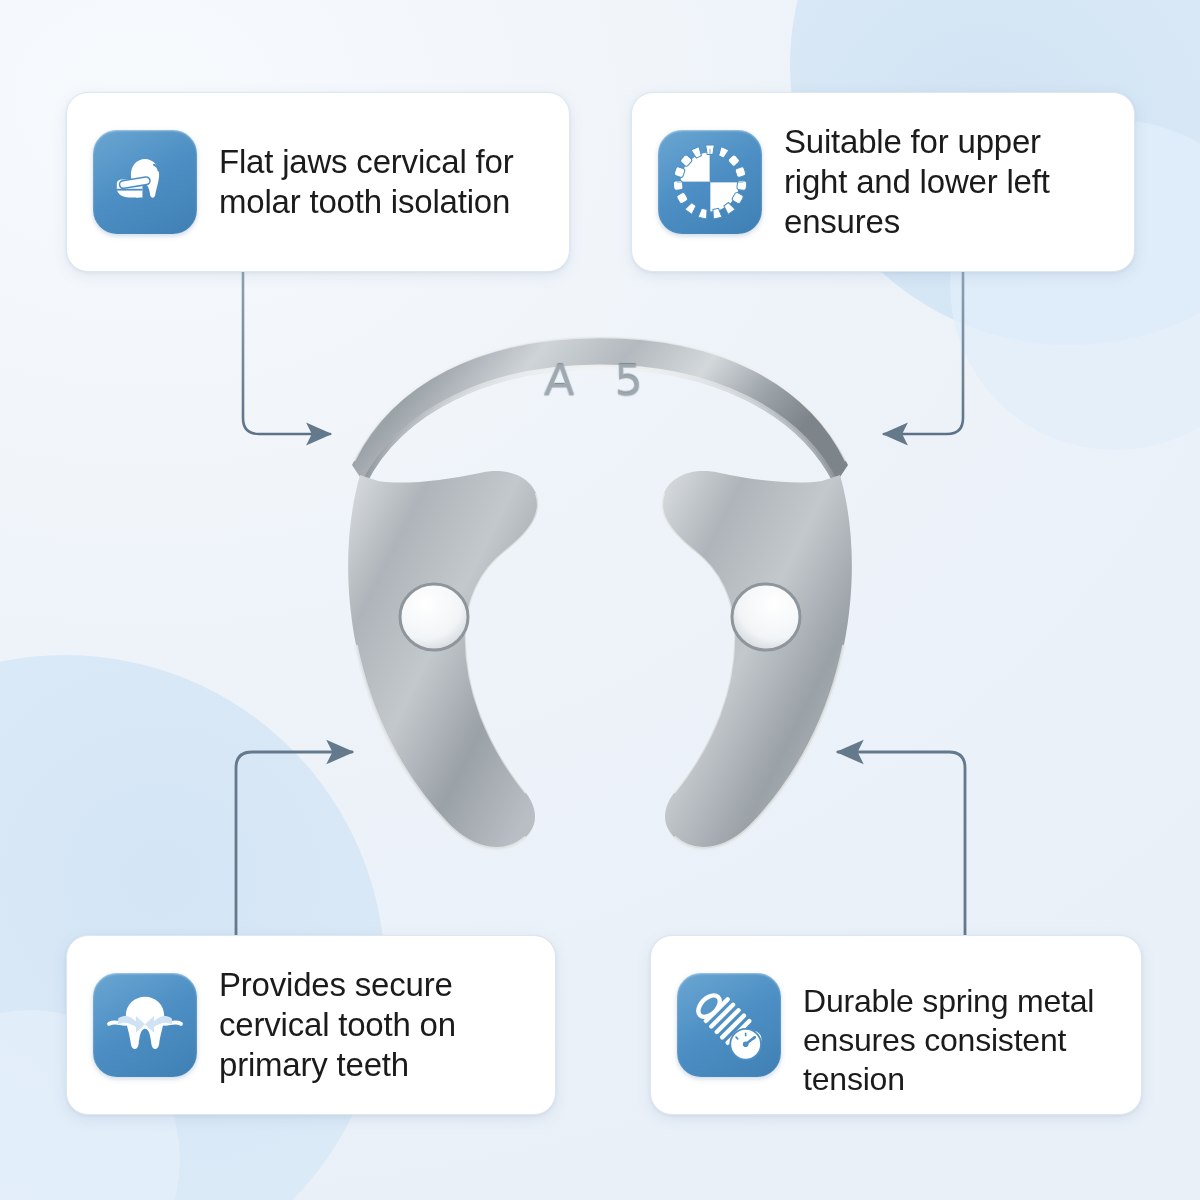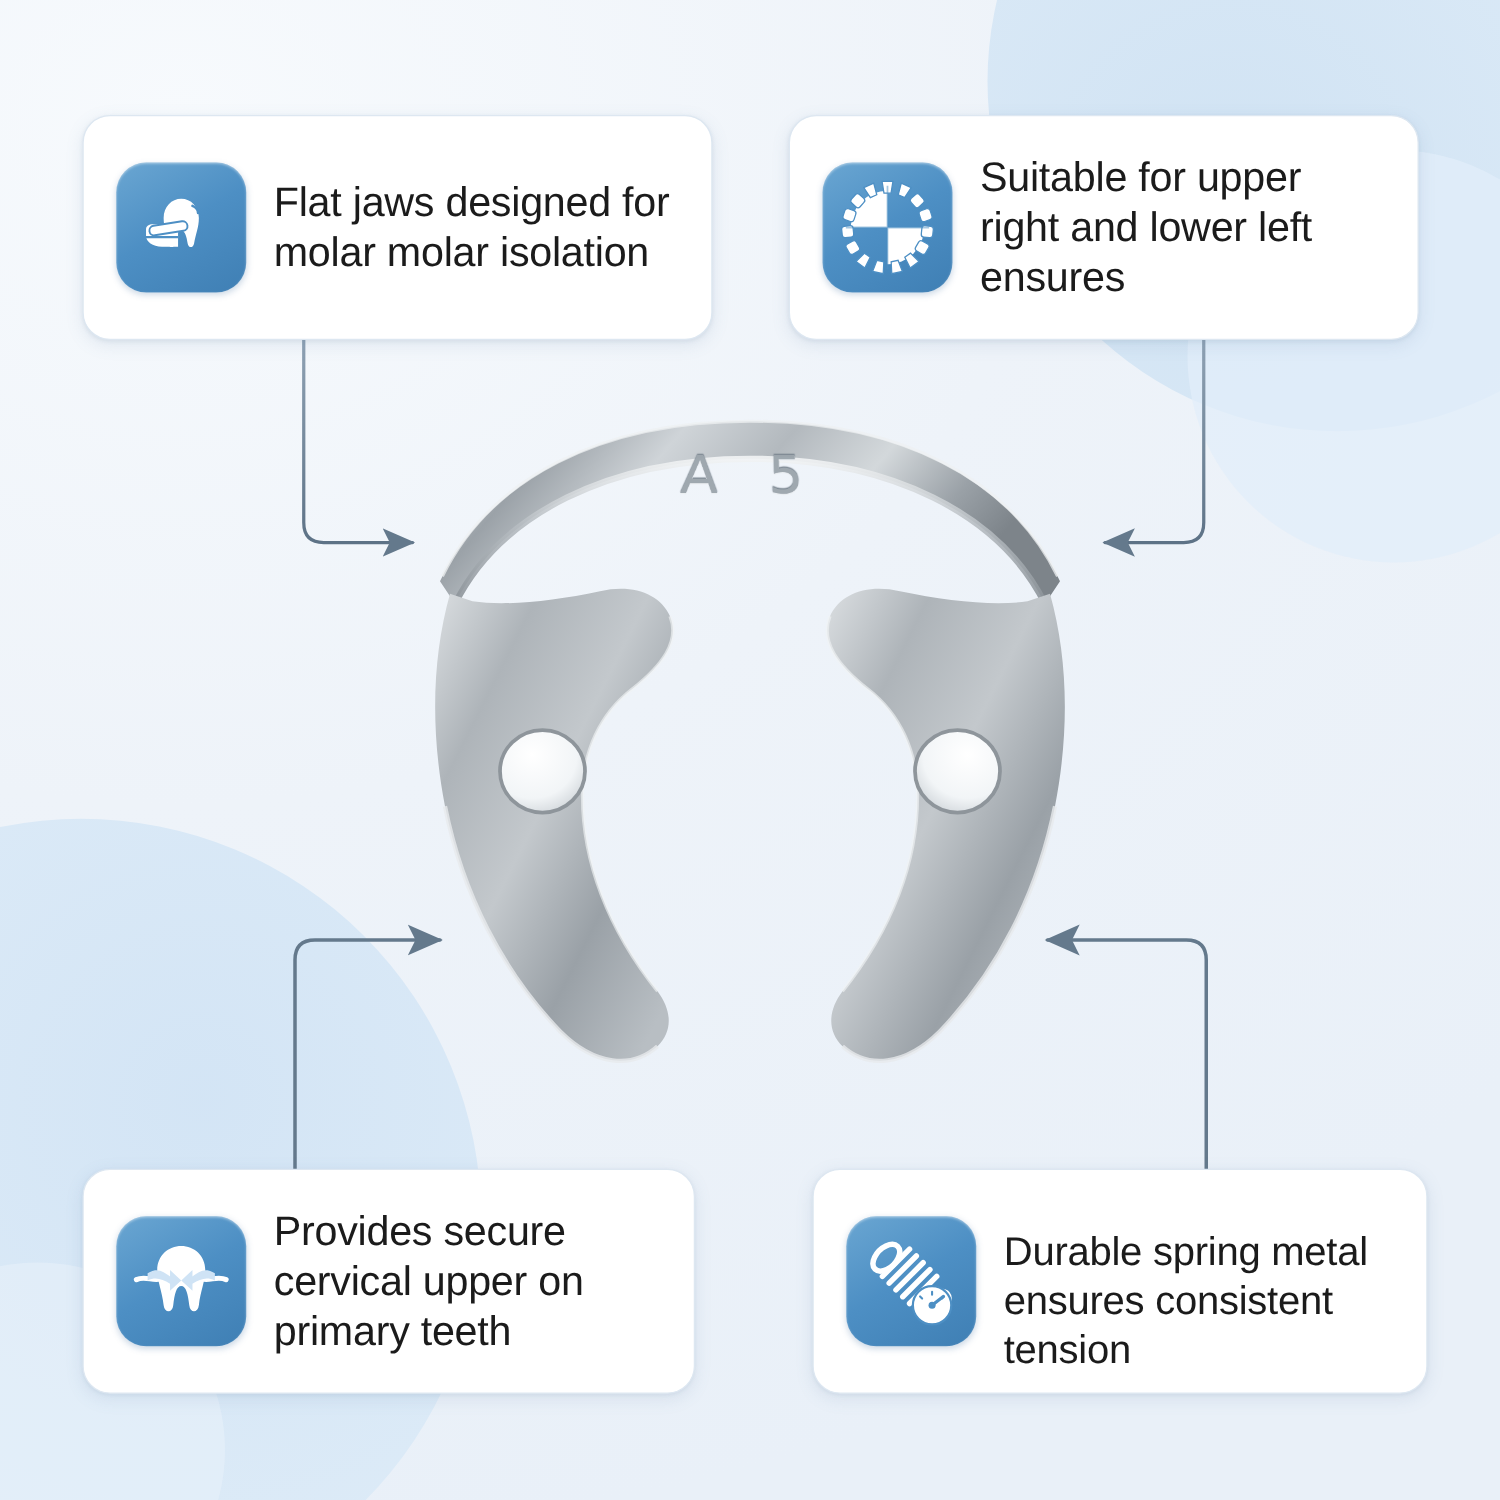--- a/index.html
+++ b/index.html
@@ -191,21 +191,21 @@
                  L30,30 L30,44 Z" fill="#ffffff"></path>
         <path d="M32,14 C26,14 21,19 21,26 C21,32 23,36 24,42
                  C24.5,45 27.5,45 28,42 C28.6,38 29.5,34 32,34
                  C34.5,34 35.4,38 36,42 C36.5,45 39.5,45 40,42
                  C41,36 43,32 43,26 C43,19 38,14 32,14 Z" fill="#ffffff"></path>
         <path d="M39,18.5 C41.5,19.5 42.5,21.5 42.5,23" fill="none" stroke="#4d8fc4" stroke-width="1.6" stroke-linecap="round"></path>
         <rect x="12" y="29.5" width="24" height="6" rx="3" transform="rotate(-9 24 32.5)" fill="#ffffff" stroke="#4d8fc4" stroke-width="1.2"></rect>
         <path d="M10,38 C16,38 22,38 30,38" fill="none" stroke="#4d8fc4" stroke-width="1.4"></path>
       </svg>
     </div>
-    <div class="card-text">Flat jaws designed for molar molar isolation</div>
+    <div class="card-text">Flat jaws cervical for molar tooth isolation</div>
   </div>
 
   <div class="card card-tr">
     <div class="icon-tile">
       <svg viewBox="0 0 64 64">
 
         <path d="M32,32 L32,9 A23,23 0 0 0 9,32 Z" fill="#ffffff"></path>
         <path d="M32,32 L32,55 A23,23 0 0 0 55,32 Z" fill="#ffffff"></path>
 
         <g fill="#ffffff" stroke="#4d8fc4" stroke-width="0.8">
@@ -270,21 +270,21 @@
                  C35,35 36.2,40 37,47 C37.5,52 42.4,52 43,47
                  C44,38 47,32 47,25 C47,16 40,10 32,10 Z" fill="#ffffff"></path>
         <path d="M4,31 C10,28 15,33 21,30" fill="none" stroke="#ffffff" stroke-width="3.2" stroke-linecap="round"></path>
         <path d="M60,31 C54,28 49,33 43,30" fill="none" stroke="#ffffff" stroke-width="3.2" stroke-linecap="round"></path>
         <path d="M11,27 C17,23 21,26 25,29 L25,25 L32,31.5 L25,38 L25,33.5
                  C20,30.5 16,29 11,31.5 Z" fill="#cfe3f5"></path>
         <path d="M53,27 C47,23 43,26 39,29 L39,25 L32,31.5 L39,38 L39,33.5
                  C44,30.5 48,29 53,31.5 Z" fill="#cfe3f5"></path>
       </svg>
     </div>
-    <div class="card-text">Provides secure cervical upper on primary teeth</div>
+    <div class="card-text">Provides secure cervical tooth on primary teeth</div>
   </div>
 
   <div class="card card-br">
     <div class="icon-tile">
       <svg viewBox="0 0 64 64">
         <g transform="rotate(-45 32 30)" fill="none" stroke="#ffffff" stroke-width="3.4" stroke-linecap="round">
           <path d="M20,10 a10,6.2 0 1 1 0,0.01"></path>
           <path d="M20,16.5 h24"></path>
           <path d="M20,22.5 h24"></path>
           <path d="M20,28.5 h24"></path>

